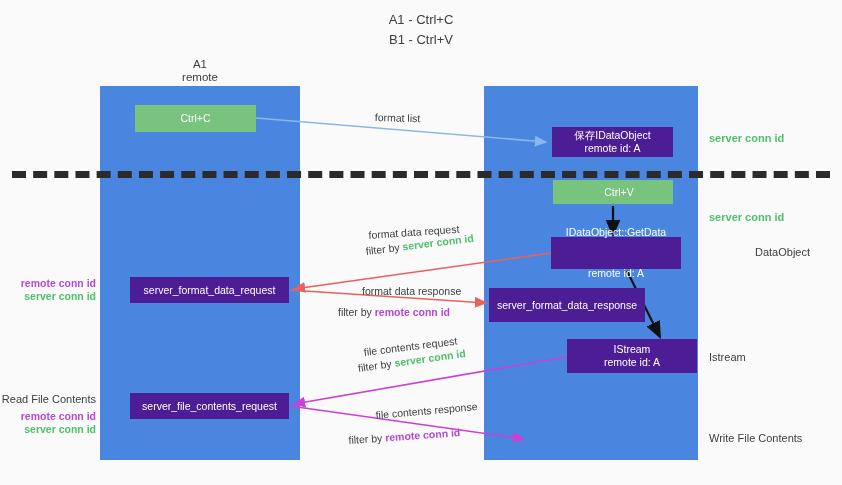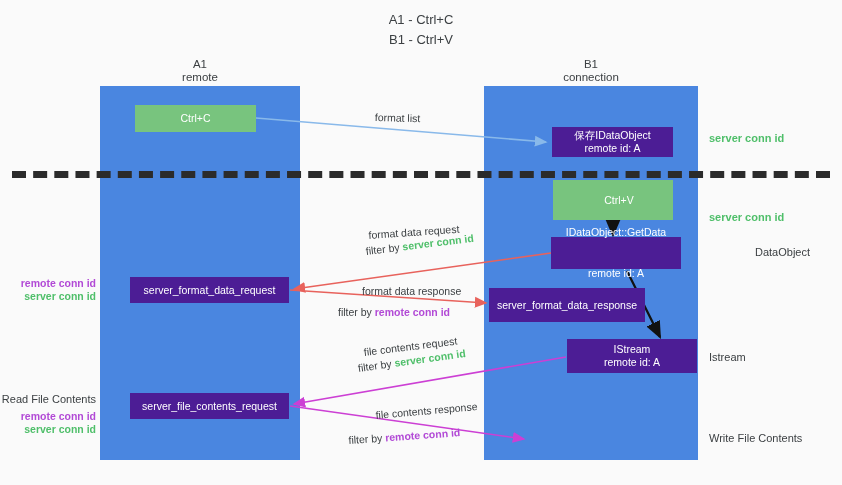--- a/index.html
+++ b/index.html
@@ -67,24 +67,20 @@
 
   <div class="title">
     <div>A1 - Ctrl+C</div>
     <div>B1 - Ctrl+V</div>
   </div>
 
   <div class="colhead" style="left:140px;top:58px;width:120px;">
     <span class="big">A1</span>
     <span class="sub">remote</span>
   </div>
-  <div class="colhead" style="left:531px;top:58px;width:120px;">
-    <span class="big">B1</span>
-    <span class="sub">connection</span>
-  </div>
 
   <div class="panel" id="panel-a1"></div>
   <div class="panel" id="panel-b1"></div>
 
   <svg class="wires" viewBox="0 0 842 485">
     <defs>
       <marker id="ah-blue" markerWidth="9" markerHeight="9" refX="7" refY="4" orient="auto">
         <path d="M0,0.6 L8,4 L0,7.4 z" fill="#89b9ea"></path>
       </marker>
       <marker id="ah-red" markerWidth="9" markerHeight="9" refX="7" refY="4" orient="auto">
@@ -125,21 +121,21 @@
 
   <div class="node orange" style="left:130px;top:393px;width:159px;height:26px;">
     <span>server_file_contents_request</span>
   </div>
 
   <div class="node orange" style="left:552px;top:127px;width:121px;height:30px;">
     <span>保存IDataObject</span>
     <span class="l2">remote id: A</span>
   </div>
 
-  <div class="node green" style="left:553px;top:180px;width:120px;height:40px;padding-left:12px;">
+  <div class="node green" style="left:553px;top:180px;width:120px;height:24px;padding-left:12px;">
     <span>Ctrl+V</span>
   </div>
 
   <div class="node orange" style="left:551px;top:237px;width:130px;height:32px;gap:28px;">
     <span>IDataObject::GetData</span>
     <span class="l2">remote id: A</span>
   </div>
 
   <div class="node orange" style="left:489px;top:288px;width:156px;height:34px;">
     <span>server_format_data_response</span>

